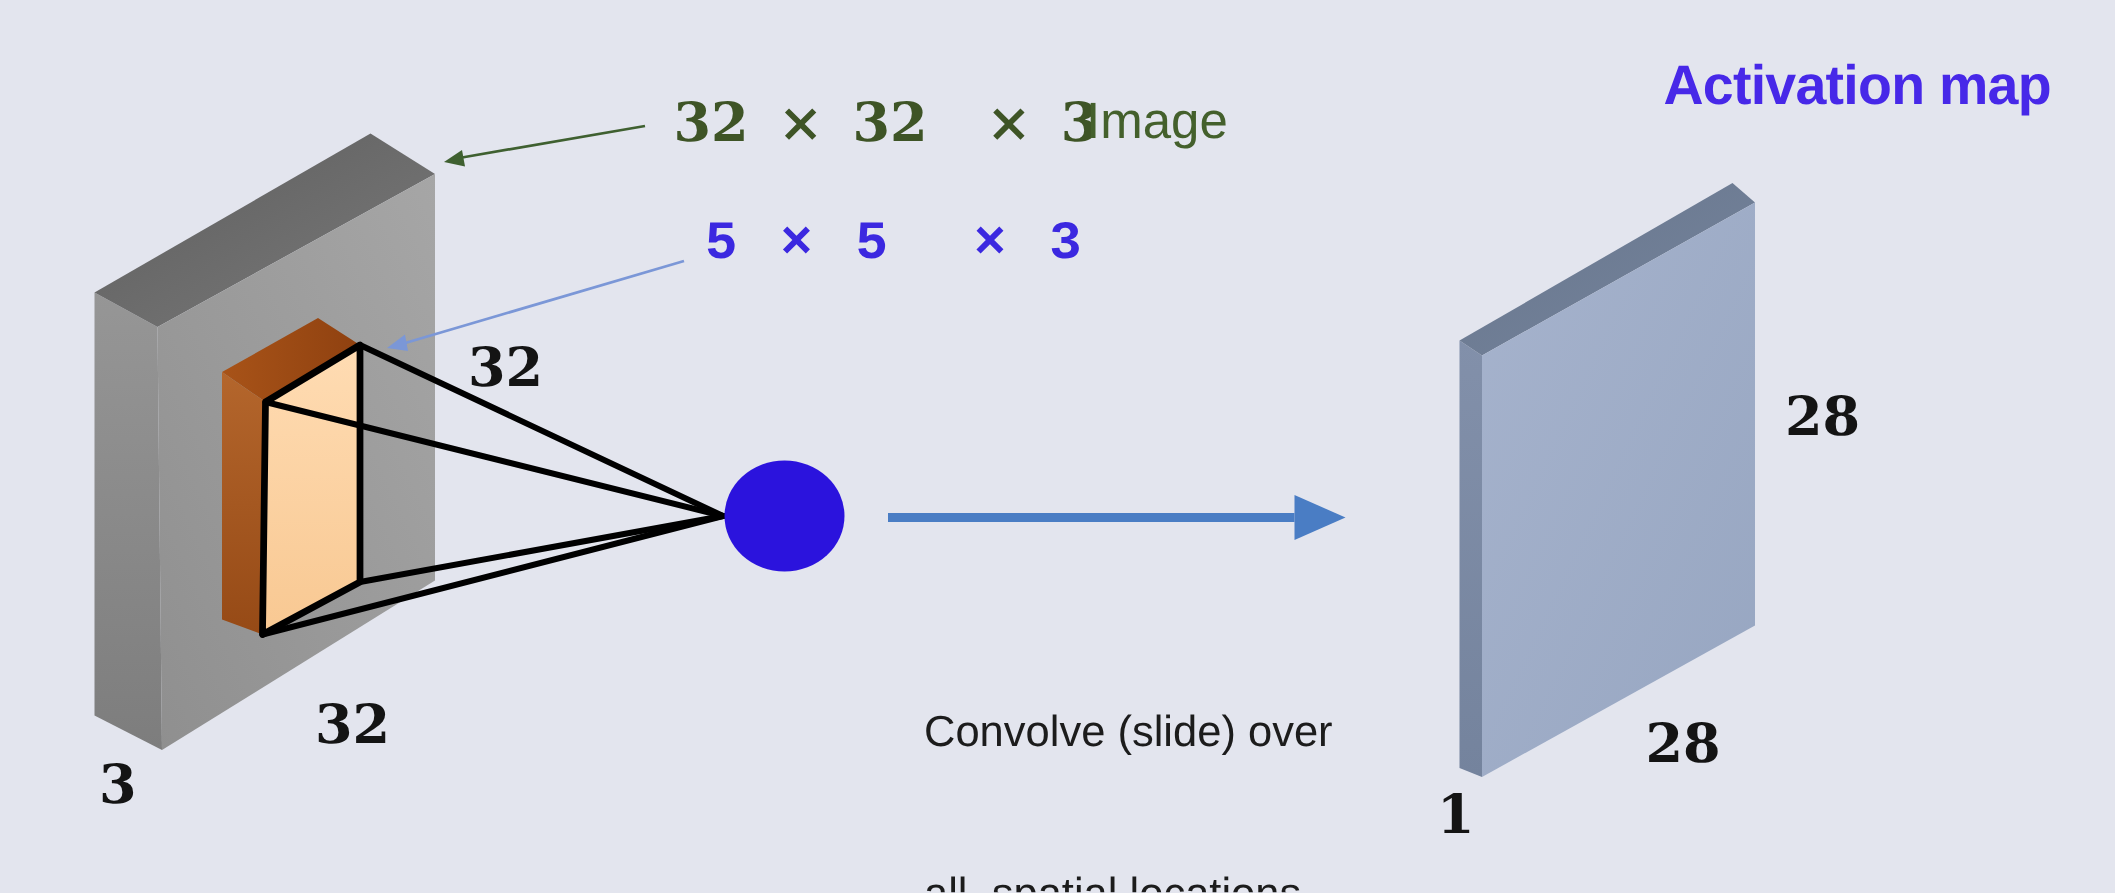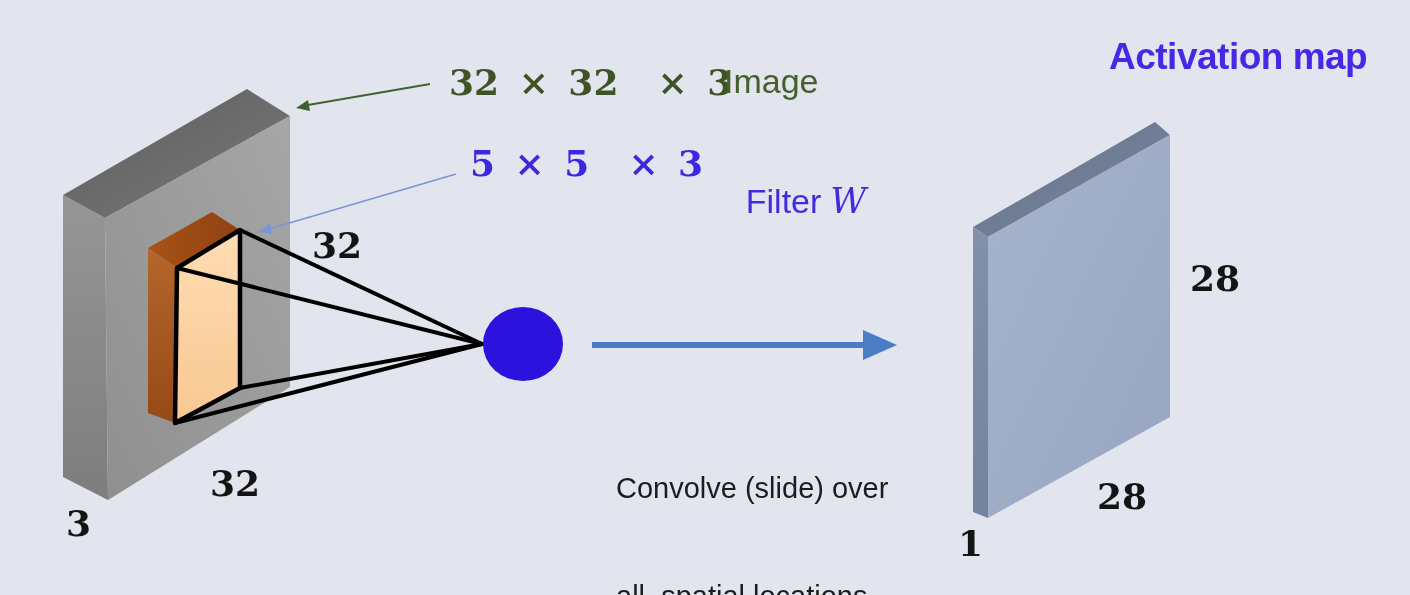--- a/index.html
+++ b/index.html
@@ -117,25 +117,22 @@
       <polygon points="973,227 988,237 988,518 973,512" fill="url(#bLeft)"></polygon>
       <polygon points="973,227 1155,122 1170,135 988,237" fill="url(#bTop)"></polygon>
       <polygon points="988,237 1170,135 1170,417 988,518" fill="url(#bFront)"></polygon>
     </g>
   </svg>
 
   <div class="txt dims dims-image" style="left:449px;top:61px;">32 × 32  × 3</div>
 
   <div class="txt label-green" style="left:724px;top:62px;">Image</div>
 
-  <div class="txt dims dims-filter" style="left:470px;top:142px;">5 × 5  × 3</div>
+  <div class="txt dims dims-filter" style="left:470px;top:142px;font-family:Liberation Mono, monospace;">5 × 5  × 3</div>
 
-  <div class="txt label-blue" style="left:708px;top:142px;">
-    <span>Filter</span><span class="math-w">W</span>
-  </div>
 
   <div class="txt activation-title" style="left:1109px;top:36px;">Activation map</div>
 
   <div class="txt dim-num" style="left:312px;top:224px;">32</div>
 
   <div class="txt dim-num" style="left:210px;top:462px;">32</div>
 
   <div class="txt dim-num" style="left:66px;top:502px;">3</div>
 
   <div class="txt dim-num" style="left:1190px;top:257px;">28</div>

